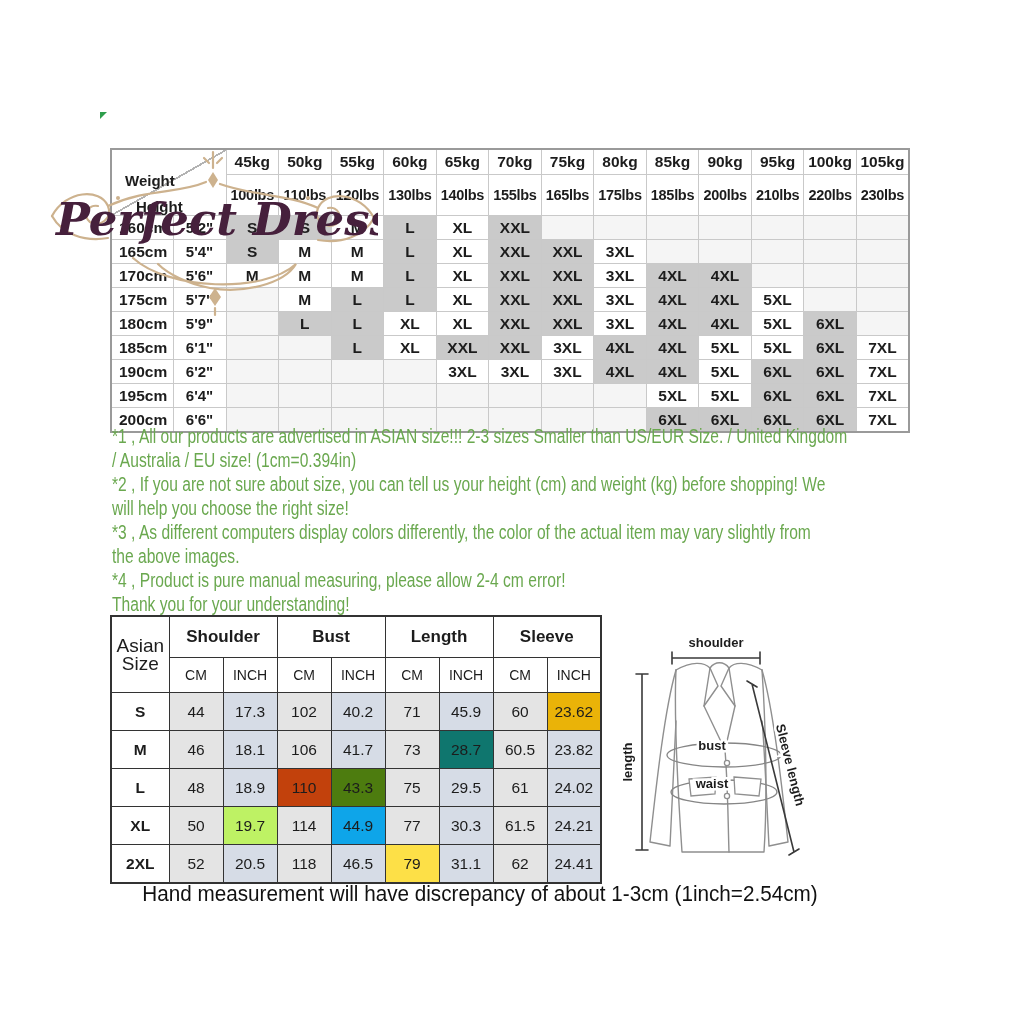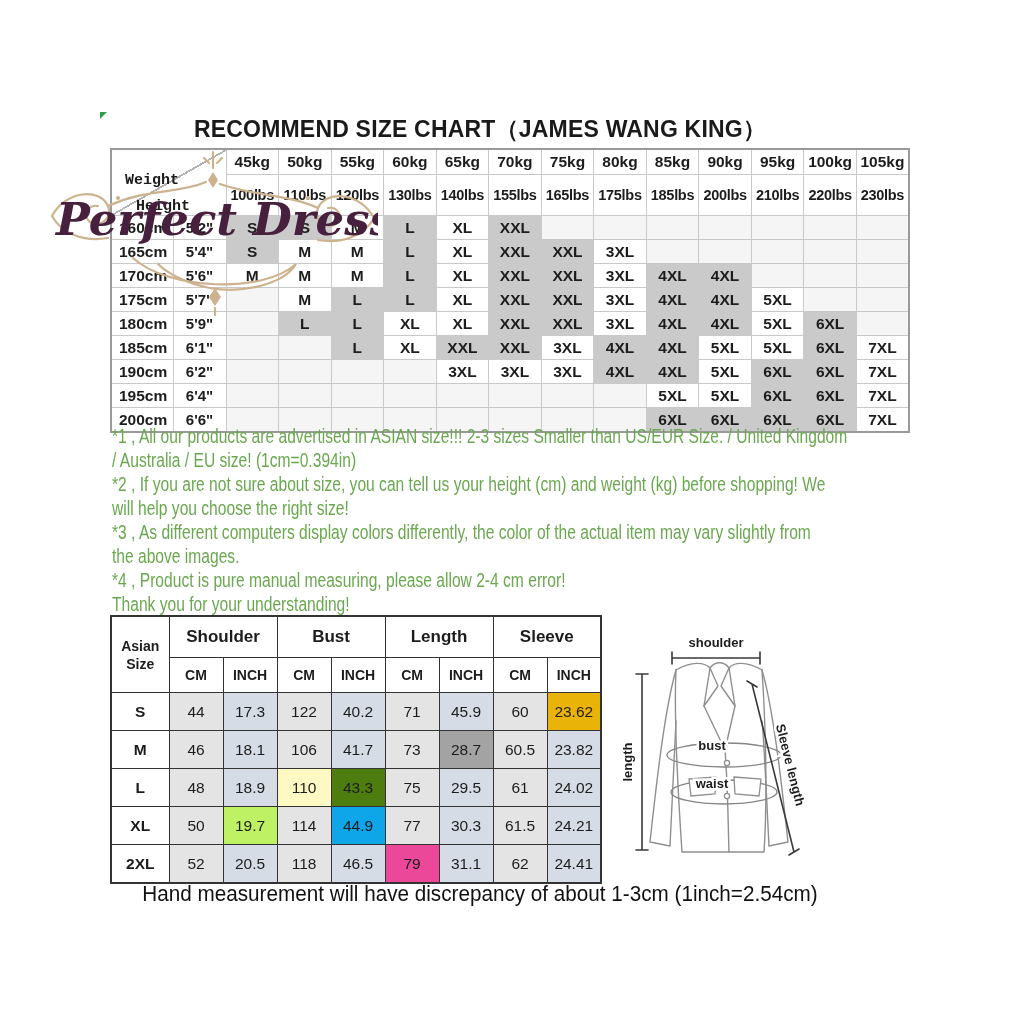--- a/index.html
+++ b/index.html
@@ -11,39 +11,39 @@
          font-size:23px;font-weight:bold;color:#1a1a1a;letter-spacing:0.2px;}
 
   
   #size-table{position:absolute;left:110px;top:148px;width:800px;border-collapse:collapse;
               table-layout:fixed;background:#fff;border:2px solid #9a9a9a;}
   #size-table td{border:1px solid #c9c9c9;padding:0;overflow:hidden;white-space:nowrap;}
   #size-table .kg{height:24px;text-align:center;font-weight:bold;font-size:15.5px;color:#1c1c1c;
                   border-bottom:1px dotted #b5b5b5;}
   #size-table .lbs{height:40px;text-align:center;font-weight:bold;font-size:14.5px;color:#1c1c1c;letter-spacing:-0.3px;}
   #size-table .corner{position:relative;
-     background:linear-gradient(to bottom right,transparent 49.2%,#b3b3b3 49.2%,#b3b3b3 50.8%,transparent 50.8%);font-family:Liberation Mono, monospace;}
+     background:linear-gradient(to bottom right,transparent 49.2%,#b3b3b3 49.2%,#b3b3b3 50.8%,transparent 50.8%);}
   #size-table .wlab{position:absolute;left:13px;top:22px;font-weight:bold;font-size:15px;color:#1c1c1c;}
   #size-table .hlab{position:absolute;left:24px;top:48px;font-weight:bold;font-size:15px;color:#1c1c1c;}
   #size-table .cm{height:23px;text-align:left;padding-left:7px;font-weight:bold;font-size:15.5px;color:#1c1c1c;}
   #size-table .ft{text-align:center;font-weight:bold;font-size:15px;color:#1c1c1c;border-left:1px dotted #b5b5b5;}
   #size-table .sz{text-align:center;font-weight:bold;font-size:15.5px;color:#1c1c1c;background:#fff;}
   #size-table .e{background:#f5f5f5;}
 
   
   #notes{position:absolute;left:112px;top:424px;width:1000px;transform:scaleX(0.8);
          transform-origin:0 0;font-size:19.5px;line-height:24px;white-space:nowrap;}
 
   
   #measure-table{position:absolute;left:110px;top:615px;width:490px;border-collapse:collapse;
                  table-layout:fixed;background:#fff;border:2px solid #333;}
   #measure-table td{border:1px solid #333;padding:0;text-align:center;color:#1c1c1c;overflow:hidden;}
   #measure-table .mh{height:40px;font-weight:bold;font-size:17px;}
-  #measure-table .mcorner{font-weight:bold;font-size:14px;line-height:18px;}
-  #measure-table .mu{height:34px;font-weight:bold;font-size:14px;}
+  #measure-table .mcorner{font-weight:normal;font-size:19px;line-height:18px;}
+  #measure-table .mu{height:34px;font-weight:normal;font-size:14px;}
   #measure-table .mrow td{height:37px;font-size:15.5px;}
   #measure-table .msz{font-weight:bold;}
 
   
   #footer{position:absolute;left:0;top:881px;width:960px;text-align:center;font-size:22px;
           color:#111;transform:scaleX(0.94);transform-origin:50% 0;}
 
   
   #jacket{position:absolute;left:612px;top:628px;}
   #watermark{position:absolute;left:48px;top:138px;}
@@ -53,21 +53,20 @@
 </style>
 </head>
 <body>
 
 <div id="canvas">
 
   <div class="tri" style="left:100px;top:112px;"></div>
   <div class="tri" style="left:111px;top:148px;"></div>
   <div class="tri" style="left:111px;top:727px;"></div>
 
-  <div id="title">RECOMMEND SIZE CHART（JAMES WANG KING）</div>
 
   <table id="size-table">
       <colgroup>
         <col style="width:62px">
         <col style="width:53px">
         <col>
         <col>
         <col>
         <col>
         <col>
@@ -309,43 +308,43 @@
           <td class="mu">INCH</td>
           <td class="mu">CM</td>
           <td class="mu">INCH</td>
           <td class="mu">CM</td>
           <td class="mu">INCH</td>
         </tr>
         <tr class="mrow">
           <td class="msz">S</td>
           <td style="background:#e4e4e4">44</td>
           <td style="background:#d6dce6">17.3</td>
-          <td style="background:#e4e4e4">122</td>
+          <td style="background:#e4e4e4">102</td>
           <td style="background:#d6dce6">40.2</td>
           <td style="background:#e4e4e4">71</td>
           <td style="background:#d6dce6">45.9</td>
           <td style="background:#e4e4e4">60</td>
           <td style="background:#eab308">23.62</td>
         </tr>
         <tr class="mrow">
           <td class="msz">M</td>
           <td style="background:#e4e4e4">46</td>
           <td style="background:#d6dce6">18.1</td>
           <td style="background:#e4e4e4">106</td>
           <td style="background:#d6dce6">41.7</td>
           <td style="background:#e4e4e4">73</td>
-          <td style="background:#a3a3a3">28.7</td>
+          <td style="background:#0f766e">28.7</td>
           <td style="background:#e4e4e4">60.5</td>
           <td style="background:#d6dce6">23.82</td>
         </tr>
         <tr class="mrow">
           <td class="msz">L</td>
           <td style="background:#e4e4e4">48</td>
           <td style="background:#d6dce6">18.9</td>
-          <td style="background:#fef9c3">110</td>
+          <td style="background:#c2410c">110</td>
           <td style="background:#4d7c0f">43.3</td>
           <td style="background:#e4e4e4">75</td>
           <td style="background:#d6dce6">29.5</td>
           <td style="background:#e4e4e4">61</td>
           <td style="background:#d6dce6">24.02</td>
         </tr>
         <tr class="mrow">
           <td class="msz">XL</td>
           <td style="background:#e4e4e4">50</td>
           <td style="background:#bef264">19.7</td>
@@ -355,21 +354,21 @@
           <td style="background:#d6dce6">30.3</td>
           <td style="background:#e4e4e4">61.5</td>
           <td style="background:#d6dce6">24.21</td>
         </tr>
         <tr class="mrow">
           <td class="msz">2XL</td>
           <td style="background:#e4e4e4">52</td>
           <td style="background:#d6dce6">20.5</td>
           <td style="background:#e4e4e4">118</td>
           <td style="background:#d6dce6">46.5</td>
-          <td style="background:#ec4899">79</td>
+          <td style="background:#fde047">79</td>
           <td style="background:#d6dce6">31.1</td>
           <td style="background:#e4e4e4">62</td>
           <td style="background:#d6dce6">24.41</td>
         </tr>
       </tbody>
     </table>
 
   <svg id="jacket" width="300" height="250" viewBox="0 0 300 250">
     <g stroke="#8f8f8f" fill="none" stroke-width="1.4" stroke-linejoin="round" stroke-linecap="round">
       <path d="M64,42 C62,85 66,165 70,224 L152,224 C156,165 153,85 150,42"></path>

